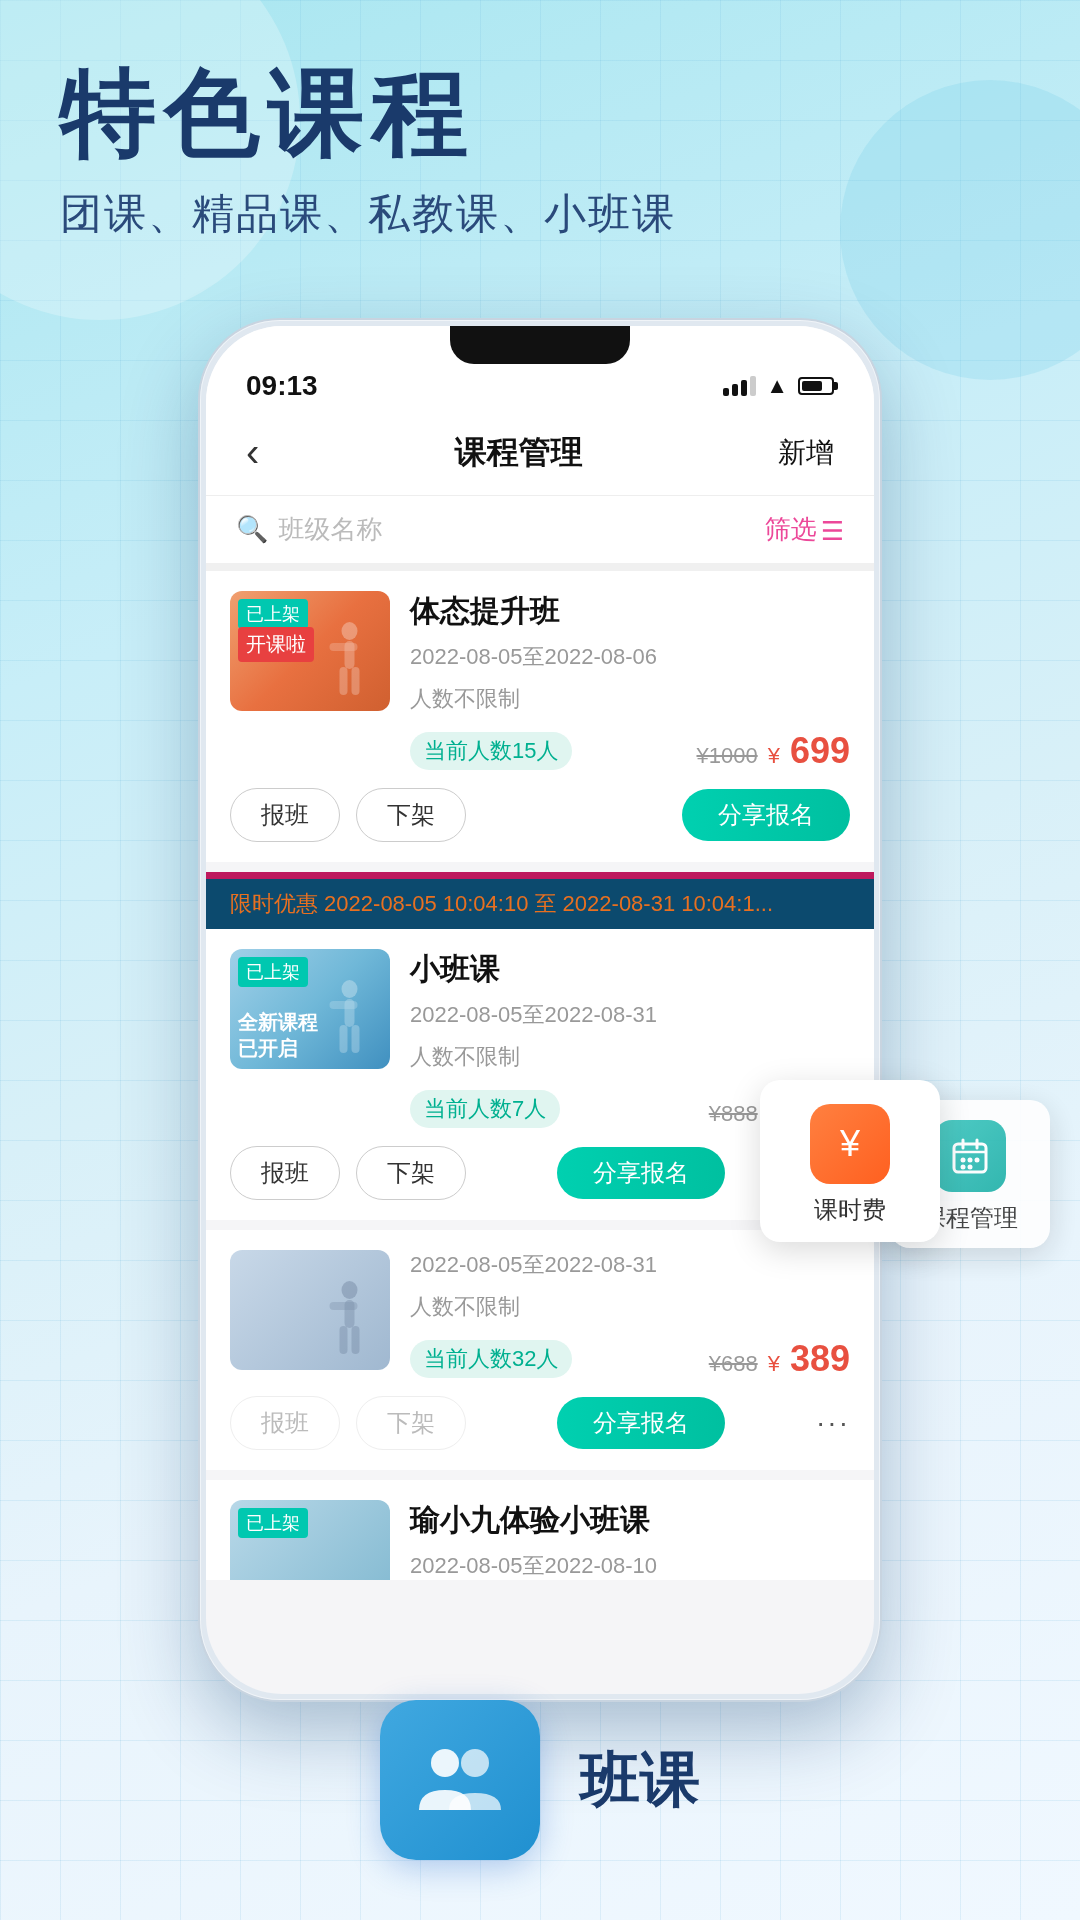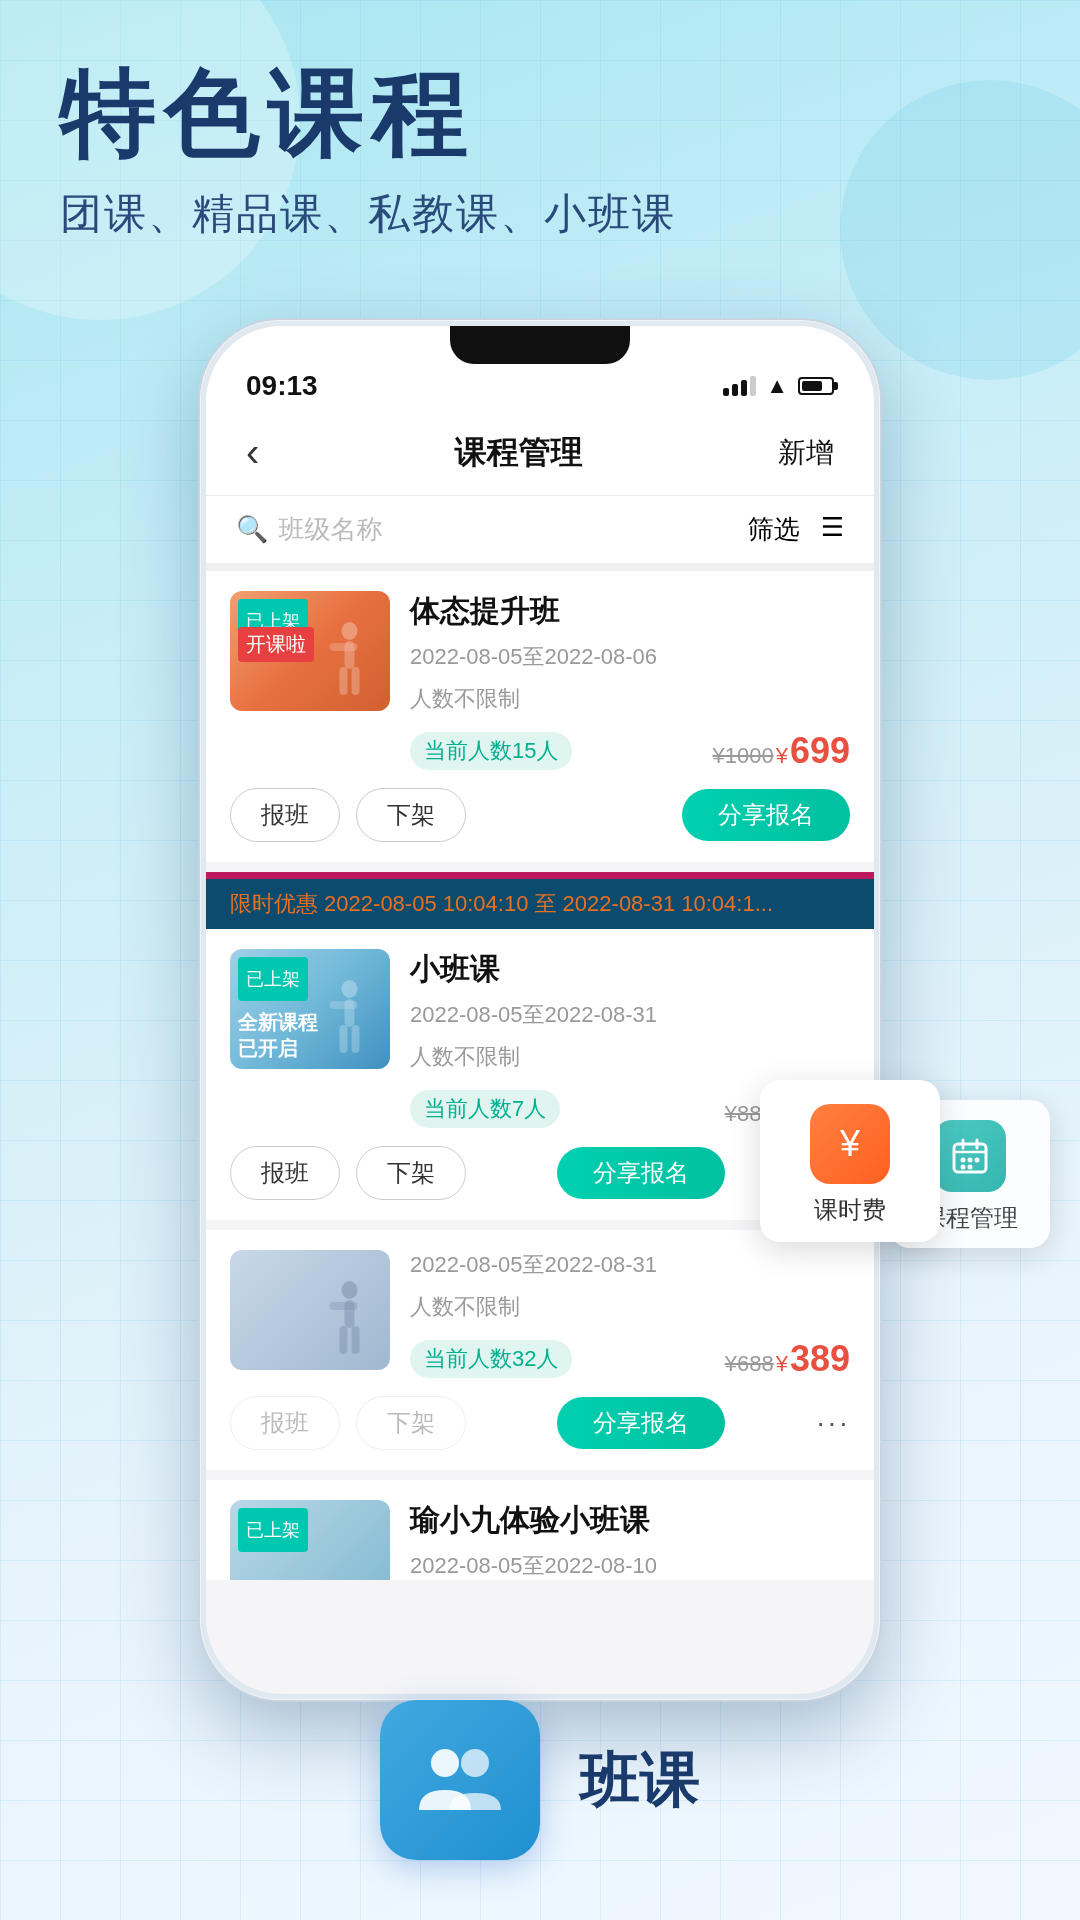--- a/index.html
+++ b/index.html
@@ -203,24 +203,24 @@
     }
     .search-input-wrap {
       display: flex;
       align-items: center;
       gap: 10px;
       color: #999;
       font-size: 26px;
     }
     .search-filter {
       display: flex;
-      align-items: flex-start;
-      gap: 21px;
+      align-items: flex-end;
+      gap: 4px;
       font-size: 26px;
-      color: #000000;
+      color: #ec4899;
     }
 
     
     .course-card {
       background: white;
       margin: 0 0 10px 0;
       padding: 20px 24px;
       position: relative;
     }
     .course-top {
@@ -271,21 +271,21 @@
       height: 100%;
       background: linear-gradient(135deg, #b8d8e8 0%, #80b8d0 100%);
     }
     .shelf-badge {
       position: absolute;
       top: 8px;
       left: 8px;
       background: #00c8b0;
       color: white;
       font-size: 18px;
-      padding: 10px 8px;
+      padding: 3px 8px;
       border-radius: 4px;
     }
     .promo-badge {
       position: absolute;
       top: 8px;
       left: 8px;
       background: #e84040;
       color: white;
       font-size: 18px;
       padding: 3px 8px;
@@ -320,21 +320,21 @@
     .people-badge {
       background: #e0f5f0;
       color: #00b090;
       font-size: 22px;
       padding: 4px 14px;
       border-radius: 20px;
     }
     .price-area {
       display: flex;
       align-items: baseline;
-      gap: 2px;
+      gap: 10px;
       justify-content: center;
     }
     .price-original {
       font-size: 22px;
       color: #999;
       text-decoration: line-through;
     }
     .price-symbol {
       font-size: 22px;
       color: #e85040;

